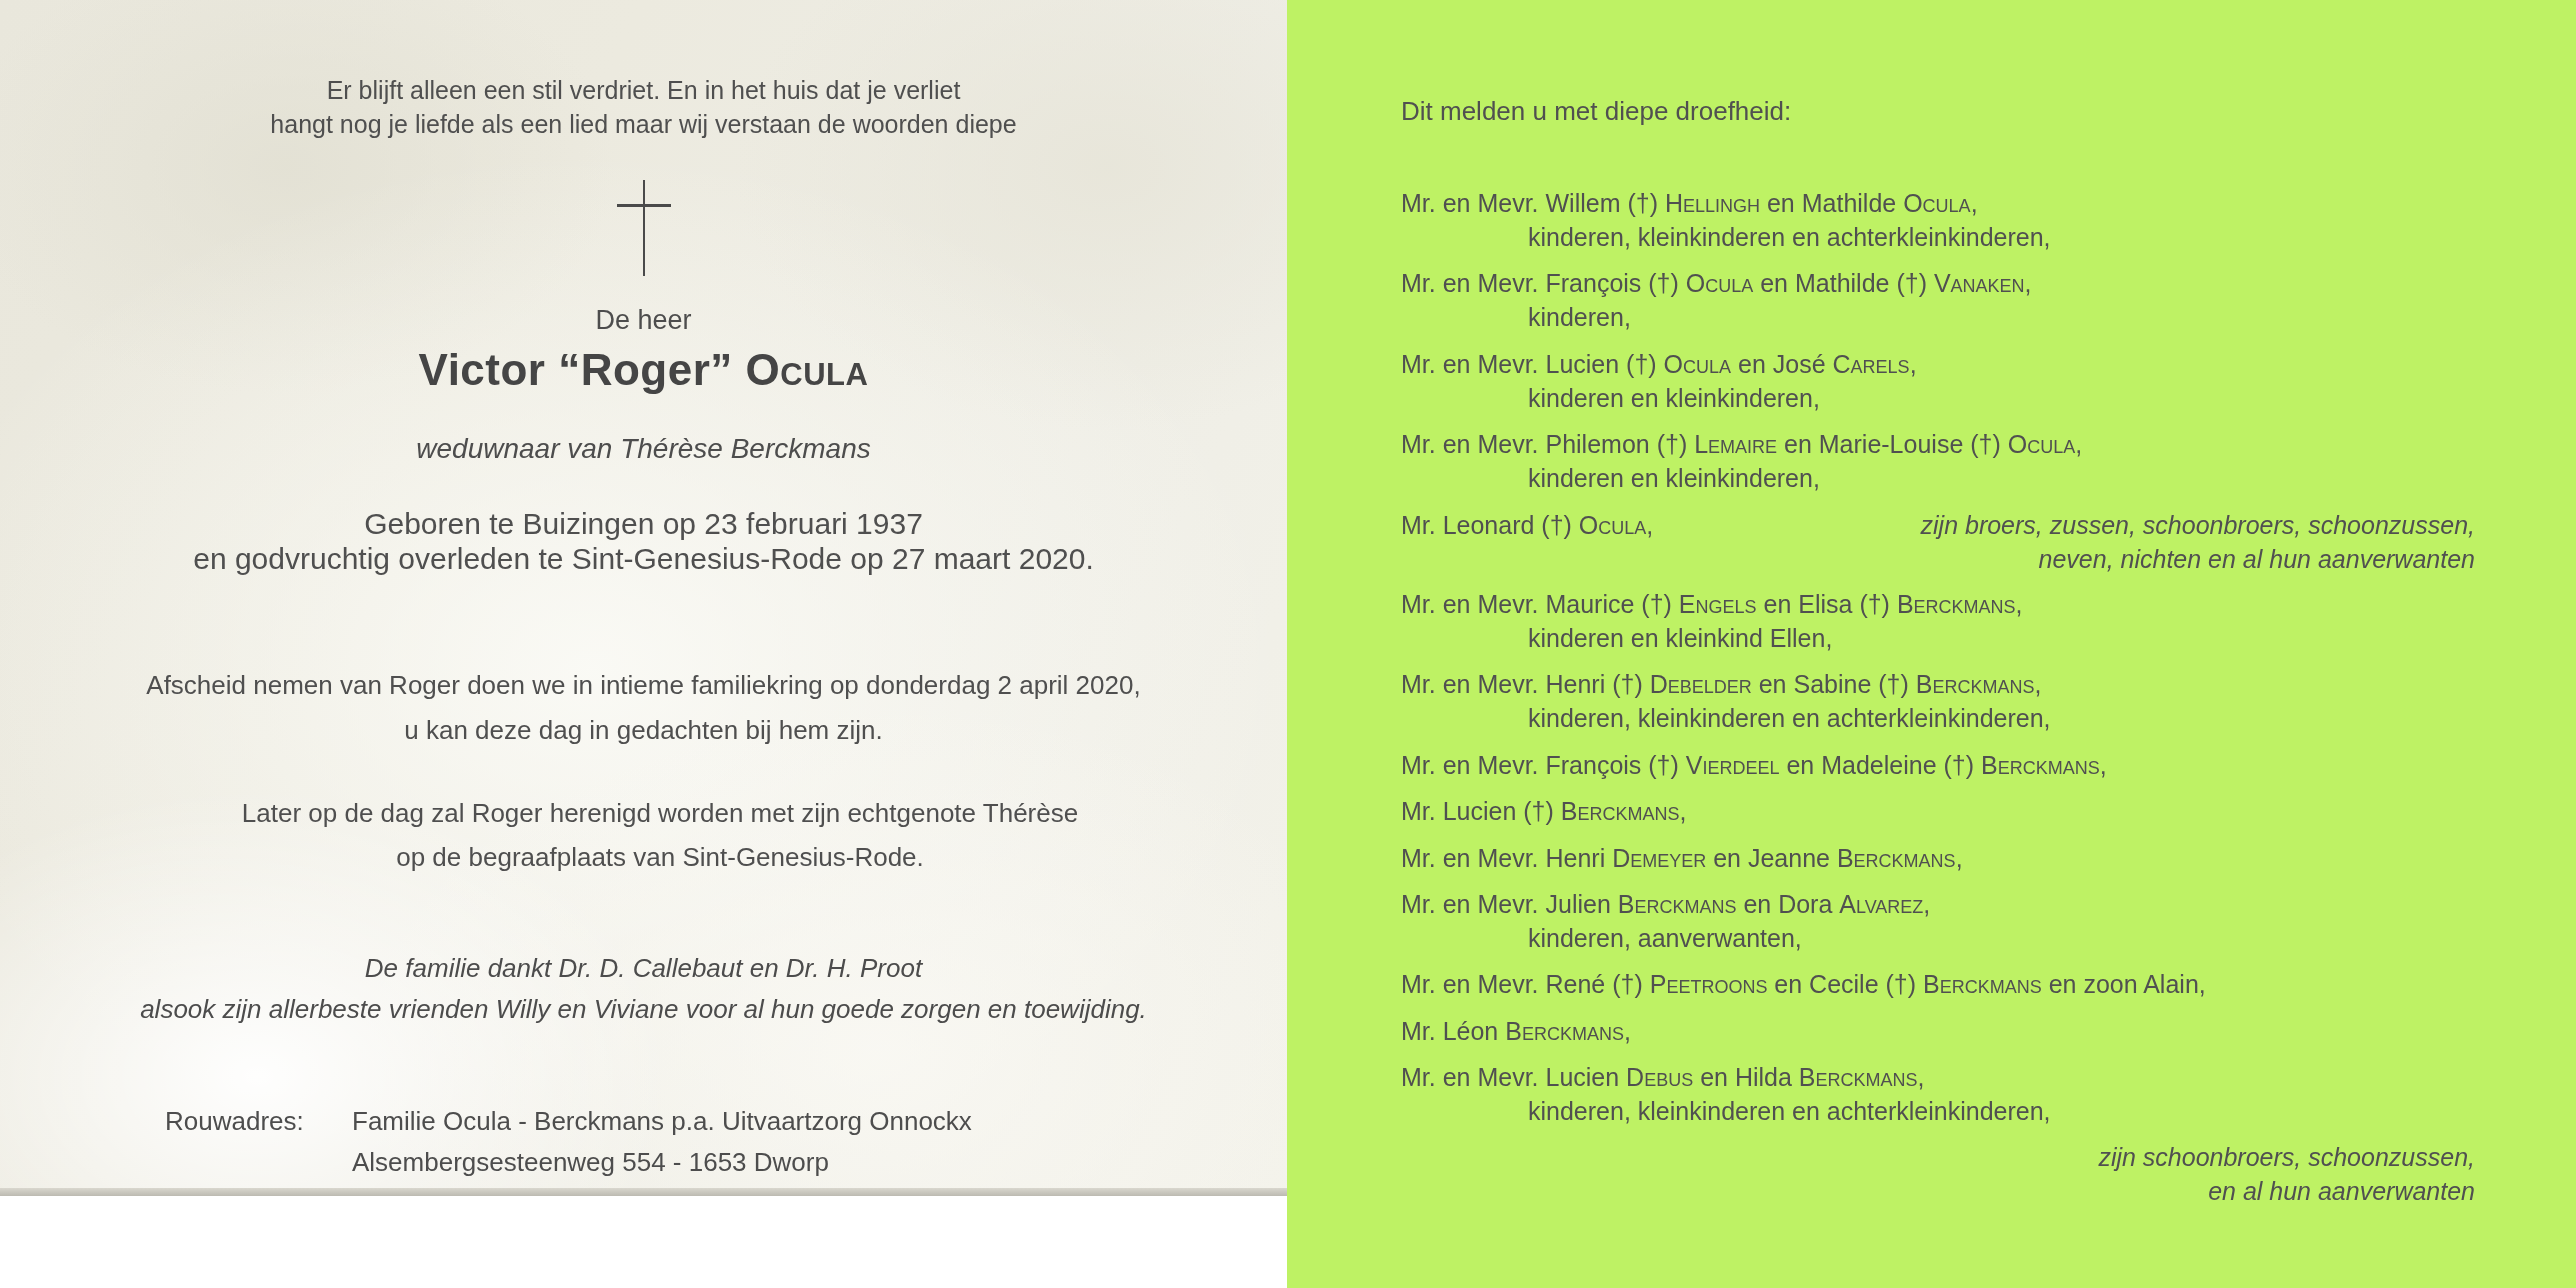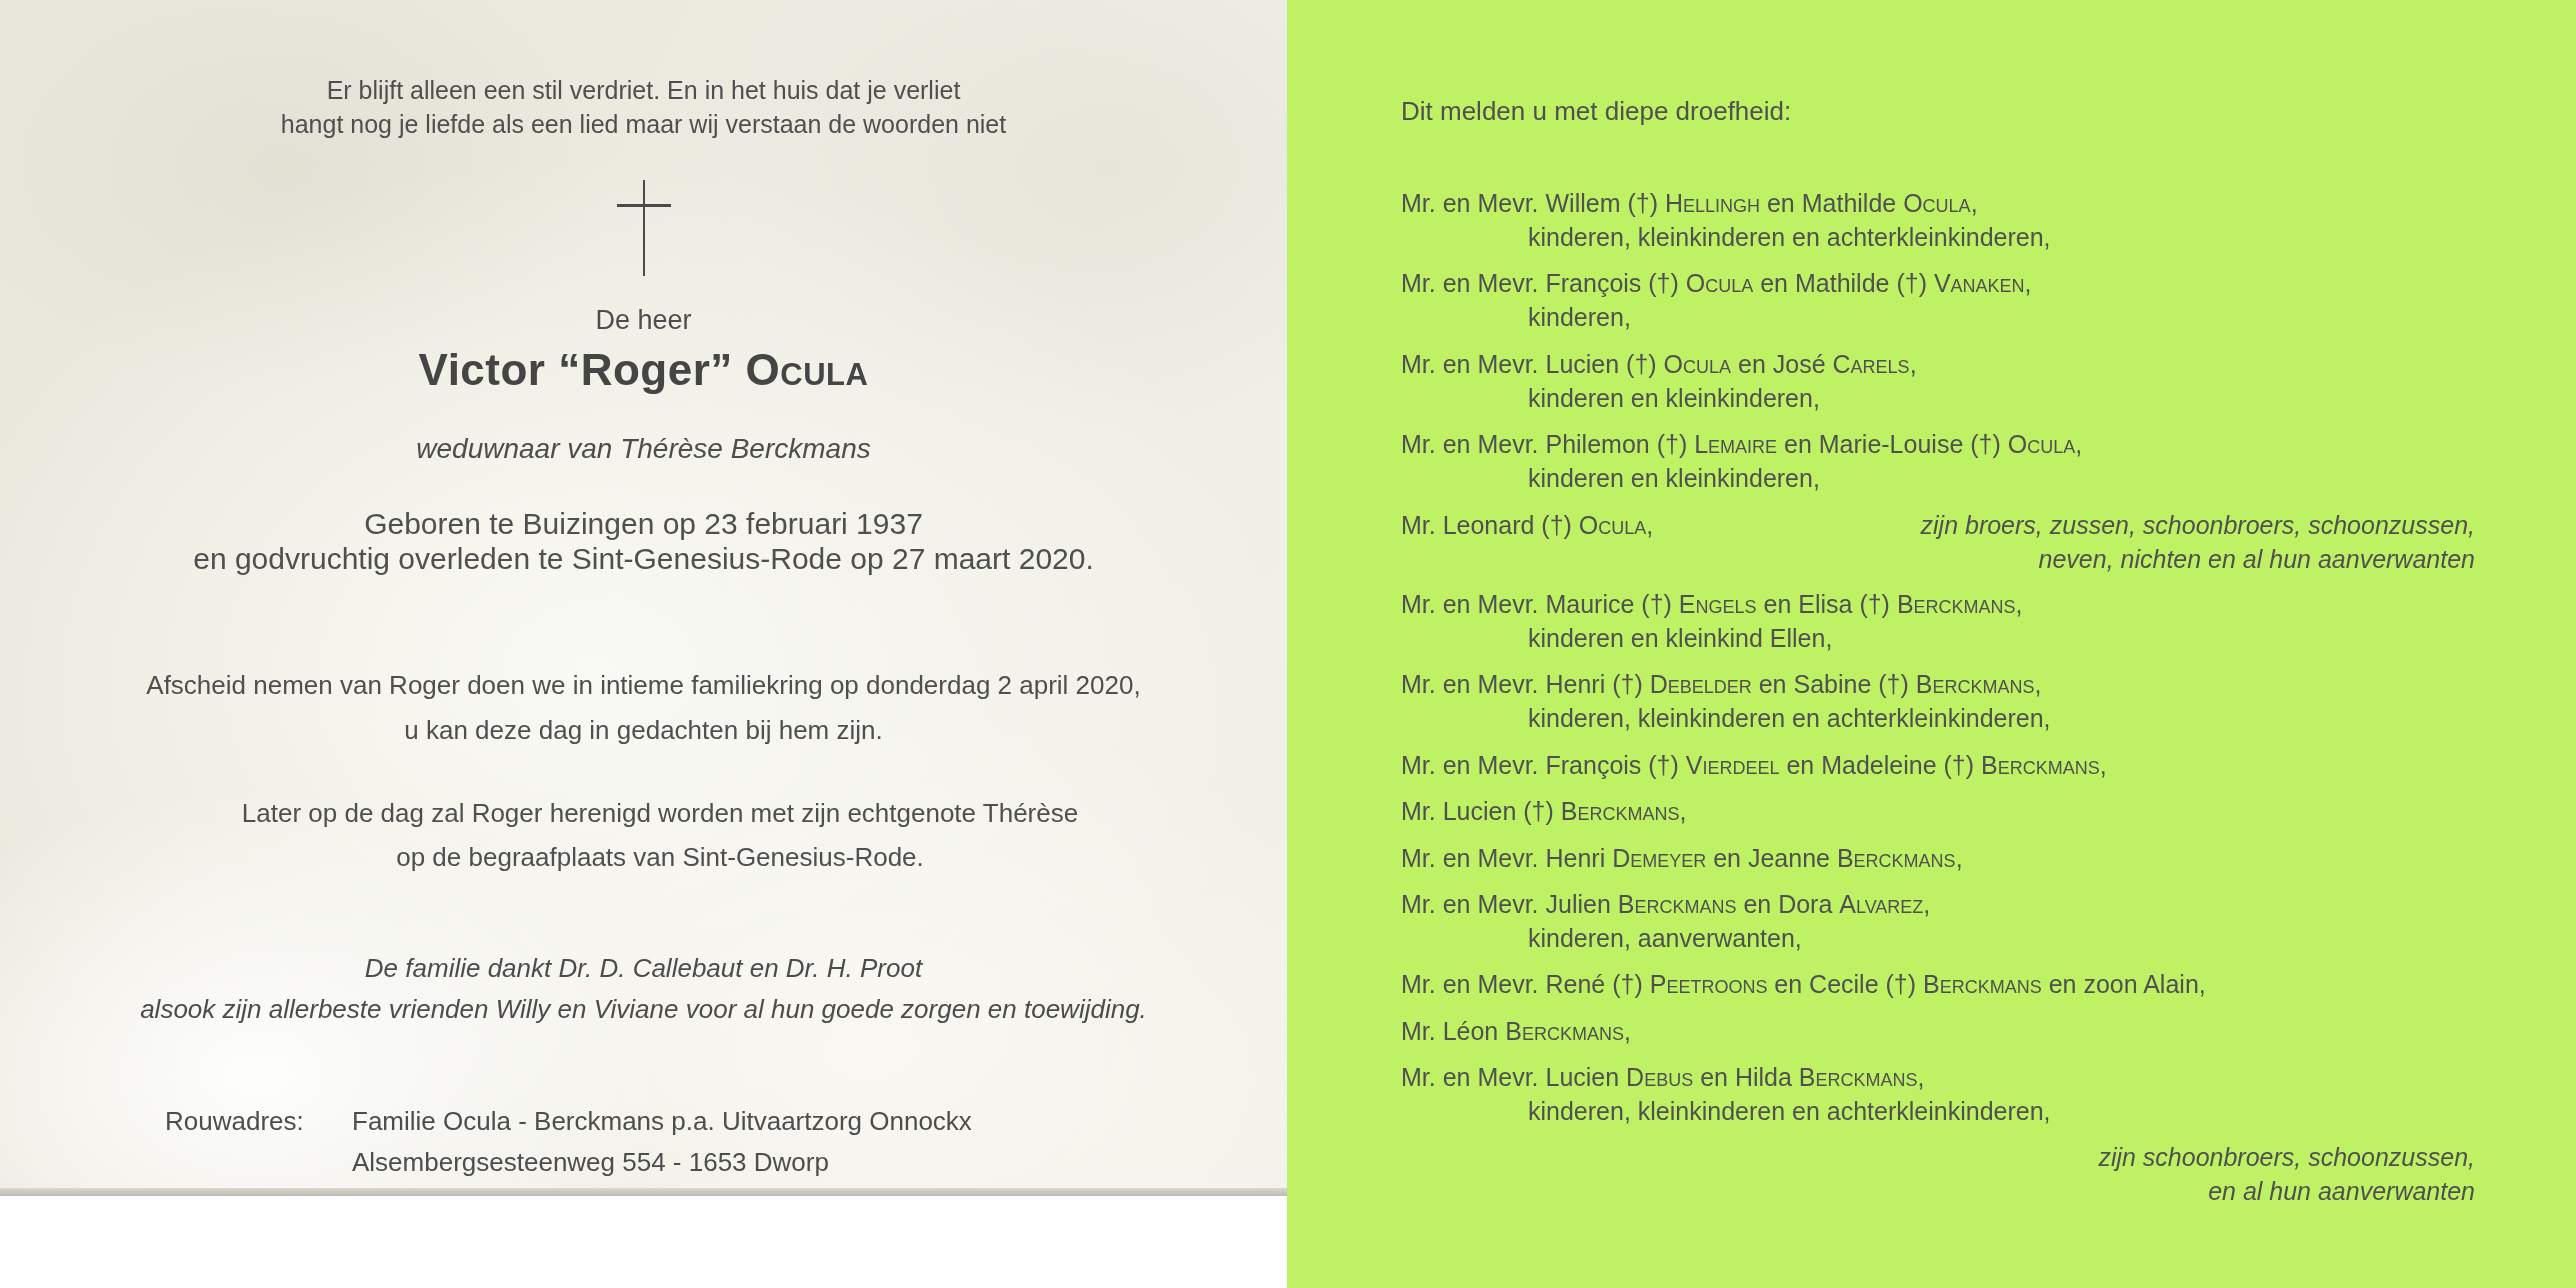--- a/index.html
+++ b/index.html
@@ -54,21 +54,21 @@
   .closing-note{text-align:right;font-style:italic;line-height:34px;}
   .sc{font-variant:small-caps;font-variant-caps:small-caps;text-align:center;}
 </style>
 </head>
 <body>
 
 <div class="left-page">
 
   <div class="lp-block poem">
     <div>Er blijft alleen een stil verdriet. En in het huis dat je verliet</div>
-    <div>hangt nog je liefde als een lied maar wij verstaan de woorden niet</div>
+    <div>hangt nog je liefde als een lied maar wij verstaan de woorden diepe</div>
   </div>
 
   <div class="cross">
     <div class="v"></div>
     <div class="h"></div>
   </div>
 
   <div class="lp-block salutation">De heer</div>
 
   <div class="lp-block deceased-name">

